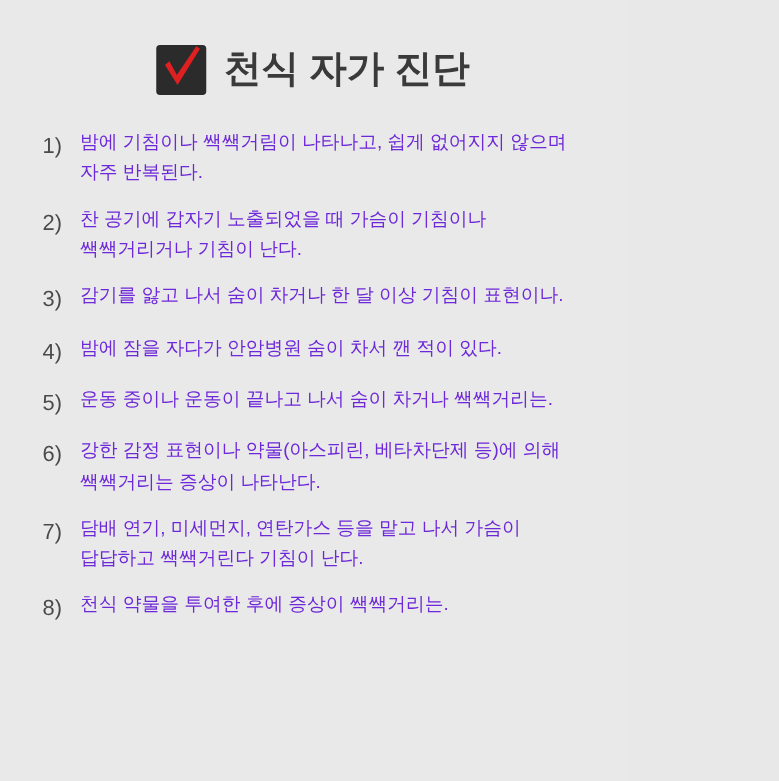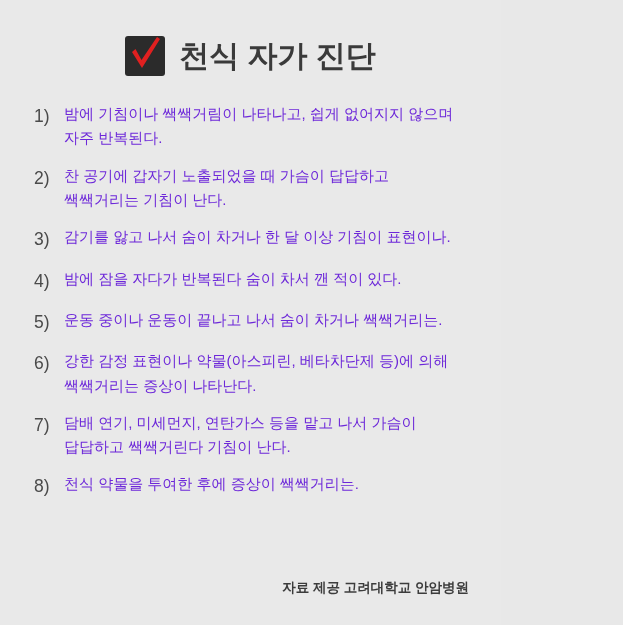--- a/index.html
+++ b/index.html
@@ -99,31 +99,31 @@
 
   <div class="list">
 
     <div class="item">
       <span class="num">1)</span>
       <span class="text">밤에 기침이나 쌕쌕거림이 나타나고, 쉽게 없어지지 않으며 자주 반복된다.</span>
     </div>
 
     <div class="item">
       <span class="num">2)</span>
-      <span class="text">찬 공기에 갑자기 노출되었을 때 가슴이 답답하고 쌕쌕거리는 기침이 난다.</span>
+      <span class="text">찬 공기에 갑자기 노출되었을 때 가슴이 기침이나 쌕쌕거리거나 기침이 난다.</span>
     </div>
 
     <div class="item">
       <span class="num">3)</span>
       <span class="text">감기를 앓고 나서 숨이 차거나 한 달 이상 기침이 표현이나.</span>
     </div>
 
     <div class="item">
       <span class="num">4)</span>
-      <span class="text">밤에 잠을 자다가 반복된다 숨이 차서 깬 적이 있다.</span>
+      <span class="text">밤에 잠을 자다가 안암병원 숨이 차서 깬 적이 있다.</span>
     </div>
 
     <div class="item">
       <span class="num">5)</span>
       <span class="text">운동 중이나 운동이 끝나고 나서 숨이 차거나 쌕쌕거리는.</span>
     </div>
 
     <div class="item">
       <span class="num">6)</span>
       <span class="text">강한 감정 표현이나 약물(아스피린, 베타차단제 등)에 의해 쌕쌕거리는 증상이 나타난다.</span>
@@ -134,15 +134,14 @@
       <span class="text">담배 연기, 미세먼지, 연탄가스 등을 맡고 나서 가슴이 답답하고 쌕쌕거린다 기침이 난다.</span>
     </div>
 
     <div class="item">
       <span class="num">8)</span>
       <span class="text">천식 약물을 투여한 후에 증상이 쌕쌕거리는.</span>
     </div>
 
   </div>
 
-  <div class="source">자료 제공 고려대학교 안암병원</div>
 
 </div>
 
 </body></html>

